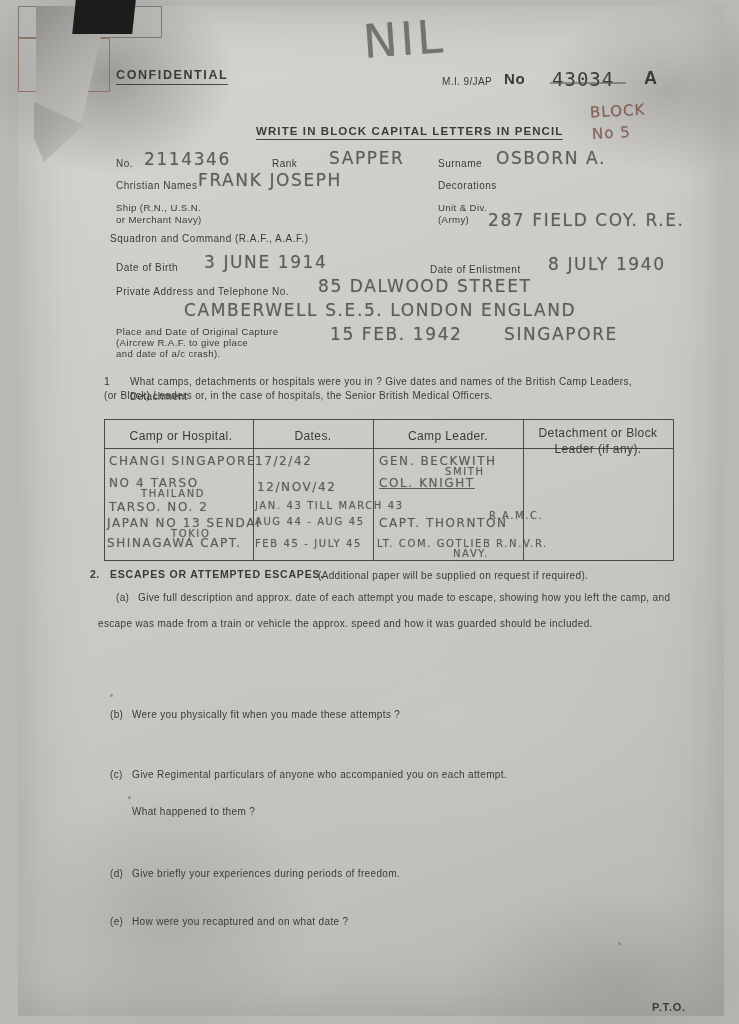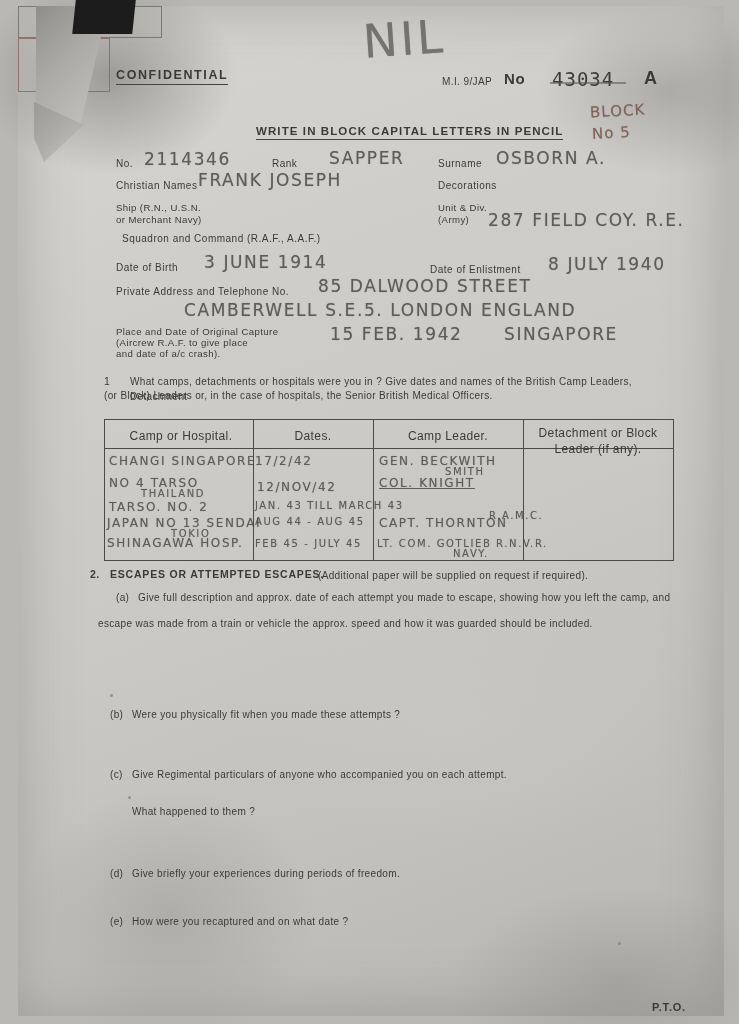--- a/index.html
+++ b/index.html
@@ -228,21 +228,21 @@
     <div class="hand big" style="left:500px; top:166px;"></div>
 
     <div class="printed lbl2" style="left:98px; top:196px;">Ship (R.N., U.S.N.</div>
     <div class="printed lbl2" style="left:98px; top:208px;">or Merchant Navy)</div>
     <div class="hand big" style="left:250px; top:198px;"></div>
 
     <div class="printed lbl2" style="left:420px; top:196px;">Unit &amp; Div.</div>
     <div class="printed lbl2" style="left:420px; top:208px;">(Army)</div>
     <div class="hand big" style="left:470px; top:204px;">287 FIELD COY. R.E.</div>
 
-    <div class="printed lbl" style="left:104px; top:227px;">Squadron and Command (R.A.F., A.A.F.)</div>
+    <div class="printed lbl" style="left:92px; top:227px;">Squadron and Command (R.A.F., A.A.F.)</div>
     <div class="hand big" style="left:340px; top:221px;"></div>
 
     <div class="printed lbl" style="left:98px; top:256px;">Date of Birth</div>
     <div class="hand big" style="left:186px; top:246px;">3 JUNE 1914</div>
 
     <div class="printed lbl" style="left:412px; top:258px;">Date of Enlistment</div>
     <div class="hand big" style="left:530px; top:248px;">8 JULY 1940</div>
 
     <div class="printed lbl" style="left:98px; top:280px;">Private Address and Telephone No.</div>
     <div class="hand big" style="left:300px; top:270px;">85 DALWOOD STREET</div>
@@ -280,21 +280,21 @@
       <div class="hand sm" style="left:274px; top:56px;text-decoration:underline;">COL. KNIGHT</div>
 
       <div class="hand sm" style="left:4px; top:80px;">TARSO.  NO. 2</div>
       <div class="hand xs" style="left:150px; top:80px;">JAN. 43 TILL MARCH 43</div>
 
       <div class="hand sm" style="left:2px; top:96px;">JAPAN  NO 13 SENDAI</div>
       <div class="hand xs" style="left:150px; top:96px;">AUG 44 - AUG 45</div>
       <div class="hand sm" style="left:274px; top:96px;">CAPT. THORNTON</div>
       <div class="hand xs" style="left:384px; top:90px;">R.A.M.C.</div>
 
-      <div class="hand sm" style="left:2px; top:116px;">SHINAGAWA HOSP.</div>
+      <div class="hand sm" style="left:2px; top:116px;">SHINAGAWA CAPT.</div>
       <div class="hand xs" style="left:66px; top:108px;">TOKIO</div>
       <div class="hand xs" style="left:150px; top:118px;">FEB 45 - JULY 45</div>
       <div class="hand xs" style="left:272px; top:118px;">LT. COM. GOTLIEB R.N.V.R.</div>
       <div class="hand xs" style="left:348px; top:128px;">NAVY.</div>
     </div>
 
     <div class="printed qnum" style="left:72px; top:562px; font-weight:bold;">2.</div>
     <div class="printed qnum" style="left:92px; top:562px; font-weight:bold; letter-spacing:.8px;">ESCAPES OR ATTEMPTED ESCAPES.</div>
     <div class="printed qtext" style="left:300px; top:563px;">(Additional paper will be supplied on request if required).</div>
 

